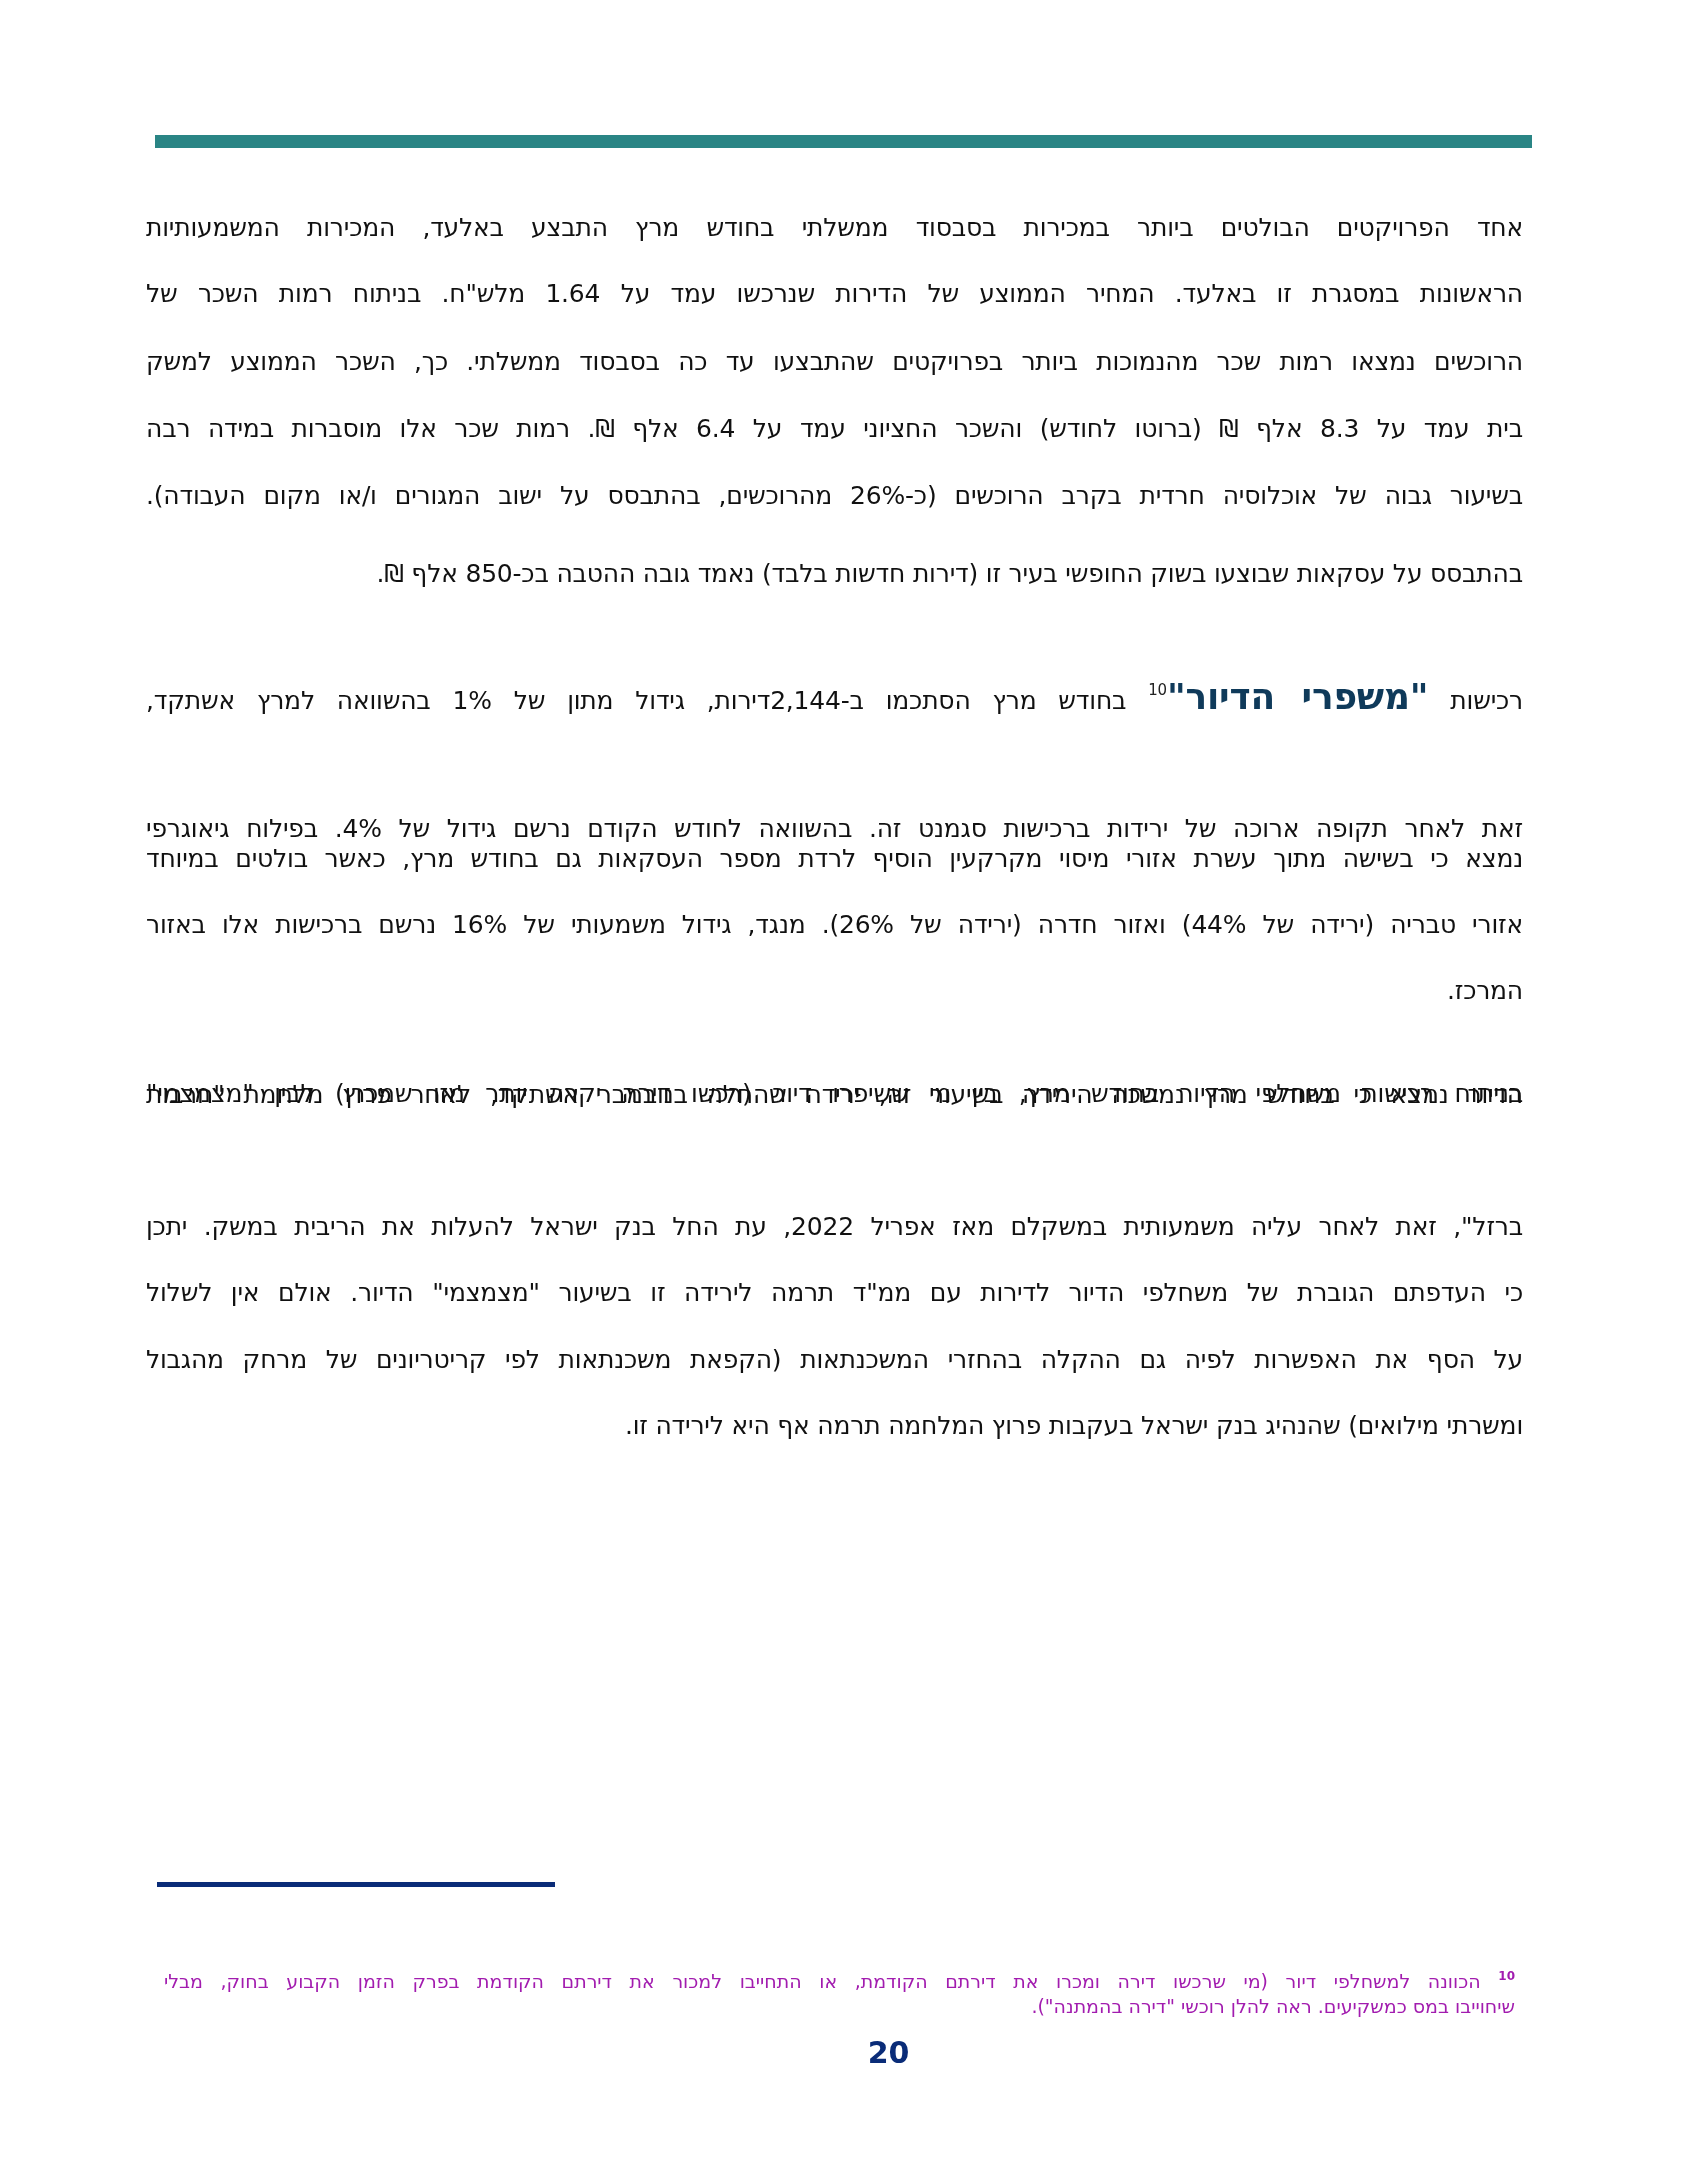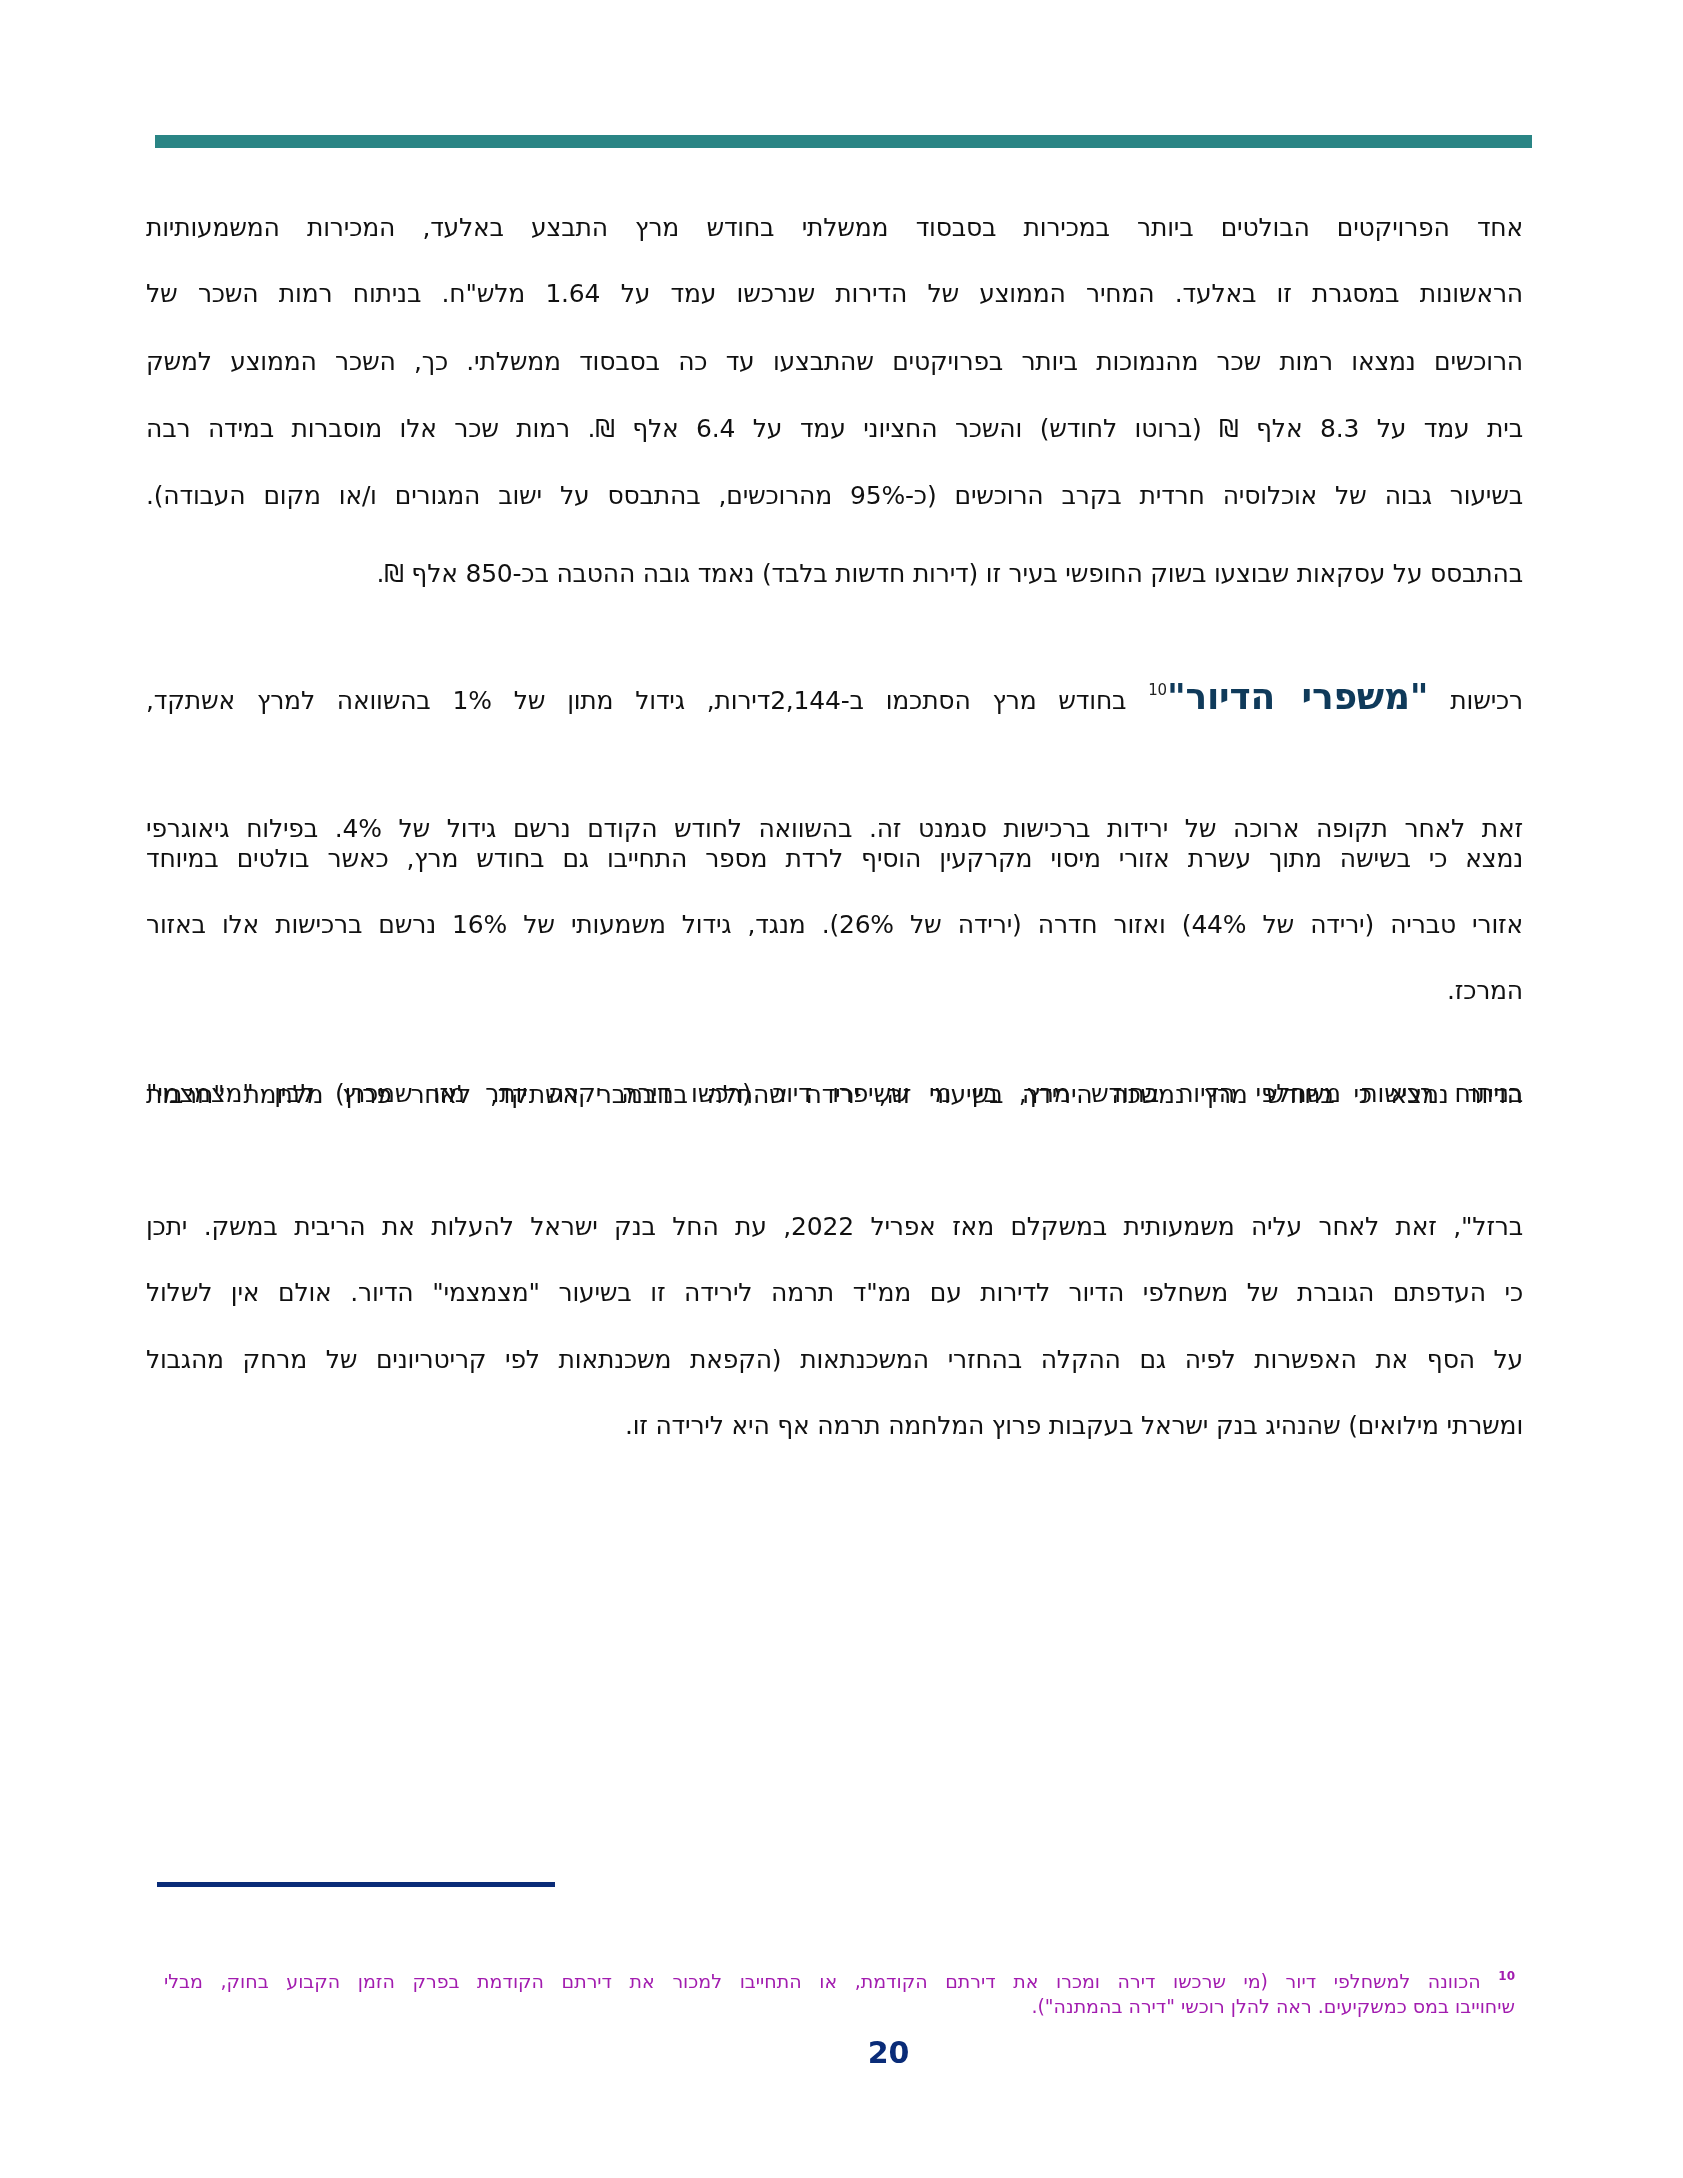--- a/index.html
+++ b/index.html
@@ -24,28 +24,28 @@
 </head>
 <body>
 
 <div class="top-rule"></div>
 
 <div>
   <div class="line" style="top:208px">אחד הפרויקטים הבולטים ביותר במכירות בסבסוד ממשלתי בחודש מרץ התבצע באלעד, המכירות המשמעותיות</div>
   <div class="line" style="top:274px">הראשונות במסגרת זו באלעד. המחיר הממוצע של הדירות שנרכשו עמד על 1.64 מלש"ח. בניתוח רמות השכר של</div>
   <div class="line" style="top:342px">הרוכשים נמצאו רמות שכר מהנמוכות ביותר בפרויקטים שהתבצעו עד כה בסבסוד ממשלתי. כך, השכר הממוצע למשק</div>
   <div class="line" style="top:409px">בית עמד על 8.3 אלף ₪ (ברוטו לחודש) והשכר החציוני עמד על 6.4 אלף ₪. רמות שכר אלו מוסברות במידה רבה</div>
-  <div class="line" style="top:476px">בשיעור גבוה של אוכלוסיה חרדית בקרב הרוכשים (כ-95% מהרוכשים, בהתבסס על ישוב המגורים ו/או מקום העבודה).</div>
+  <div class="line" style="top:476px">בשיעור גבוה של אוכלוסיה חרדית בקרב הרוכשים (כ-26% מהרוכשים, בהתבסס על ישוב המגורים ו/או מקום העבודה).</div>
   <div class="line last" style="top:554px">בהתבסס על עסקאות שבוצעו בשוק החופשי בעיר זו (דירות חדשות בלבד) נאמד גובה ההטבה בכ-850 אלף ₪.</div>
 </div>
 
 <div>
   <div class="line" style="top:663px; height:55px; line-height:55px;"><span>רכישות </span><span class="heading-em">"משפרי הדיור"</span><sup class="sup">10</sup><span> בחודש מרץ הסתכמו ב-2,144דירות, גידול מתון של 1% בהשוואה למרץ אשתקד,</span></div>
   <div class="line" style="top:809px">זאת לאחר תקופה ארוכה של ירידות ברכישות סגמנט זה. בהשוואה לחודש הקודם נרשם גידול של 4%.  בפילוח גיאוגרפי</div>
-  <div class="line" style="top:839px">נמצא כי בשישה מתוך עשרת אזורי מיסוי מקרקעין הוסיף לרדת מספר התחייבו גם בחודש מרץ, כאשר בולטים במיוחד</div>
+  <div class="line" style="top:839px">נמצא כי בשישה מתוך עשרת אזורי מיסוי מקרקעין הוסיף לרדת מספר העסקאות גם בחודש מרץ, כאשר בולטים במיוחד</div>
   <div class="line" style="top:905px">אזורי טבריה (ירידה של 44%) ואזור חדרה (ירידה של 26%). מנגד, גידול משמעותי של 16% נרשם ברכישות אלו באזור</div>
   <div class="line last" style="top:971px">המרכז.</div>
 </div>
 
 <div>
   <div class="line" style="top:1074px">בניתוח רכישות משחלפי הדיור בחודש מרץ, בין מי ששיפרו דיור (רכשו דירה יקרה יותר מזו שמכרו) לבין "מצמצמי"</div>
   <div class="line" style="top:1075px">הדיור נמצא כי בחודש מרץ נמשכה הירידה בשיעור זה, ירידה שהחלה בנובמבר אשתקד, לאחר פרוץ מלחמת "חרבות</div>
   <div class="line" style="top:1207px">ברזל", זאת לאחר עליה משמעותית במשקלם מאז אפריל 2022, עת החל בנק ישראל להעלות את הריבית במשק. יתכן</div>
   <div class="line" style="top:1273px">כי העדפתם הגוברת של משחלפי הדיור לדירות עם ממ"ד תרמה לירידה זו בשיעור "מצמצמי" הדיור. אולם אין לשלול</div>
   <div class="line" style="top:1340px">על הסף את האפשרות לפיה גם ההקלה בהחזרי המשכנתאות (הקפאת משכנתאות לפי קריטריונים של מרחק מהגבול</div>

